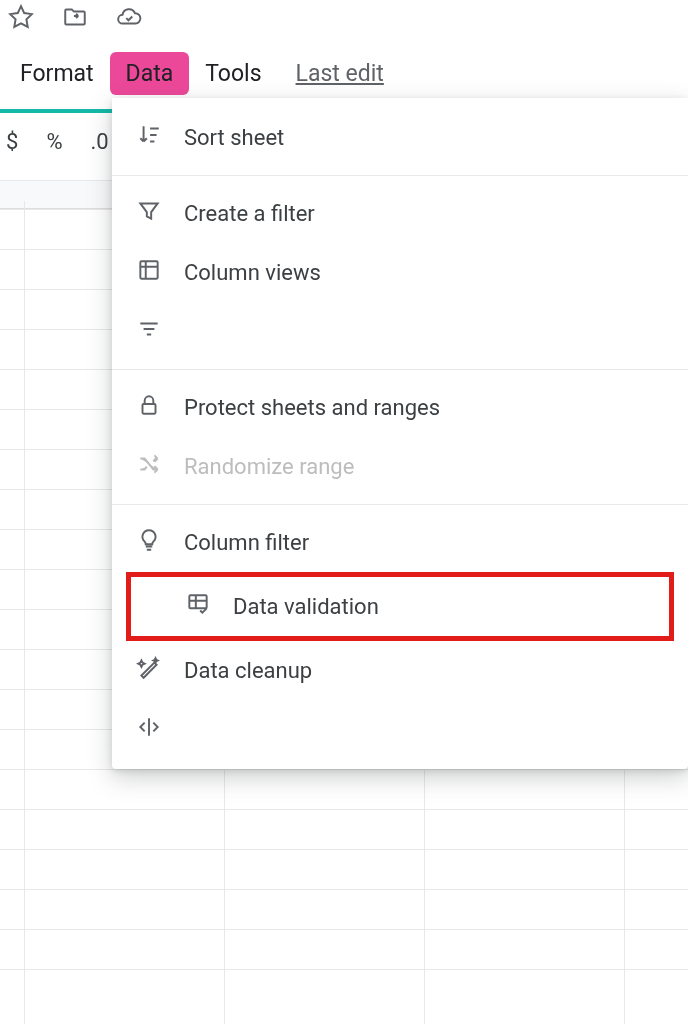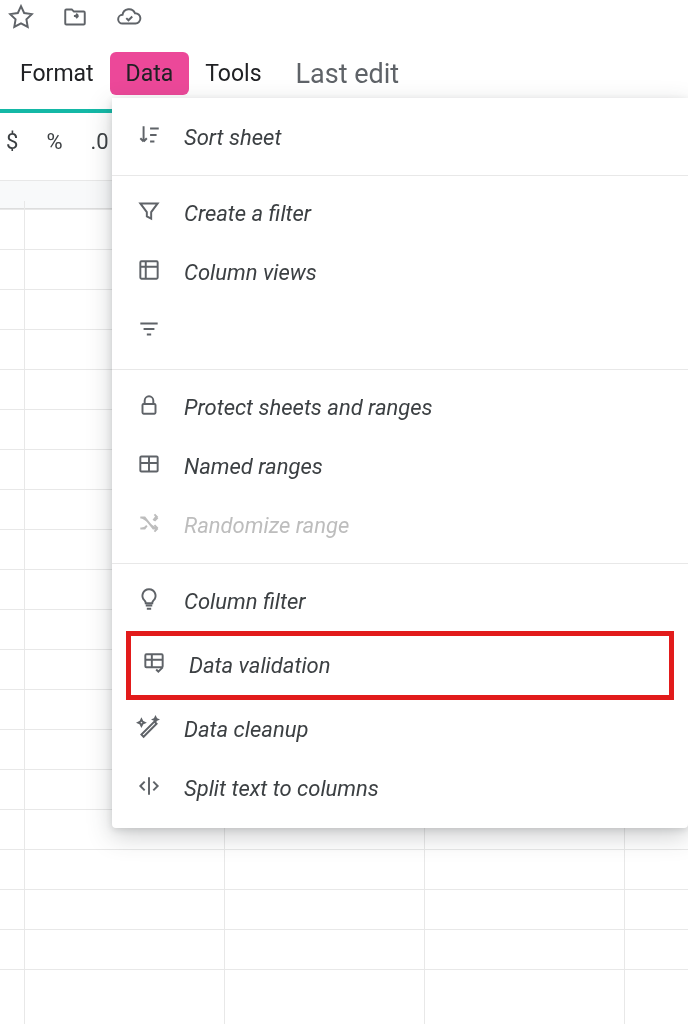--- a/index.html
+++ b/index.html
@@ -29,22 +29,23 @@
       font-size: 23px;
       padding: 8px 16px;
       border-radius: 6px;
       cursor: pointer;
       color: #202124;
     }
     .menu-btn.active {
       background: #ec4899;
     }
     .last-edit {
-      font-size: 27px;
+      font-size: 23px;
       color: #5f6368;
+      text-decoration: underline;
       margin-left: 18px;
       white-space: nowrap;
     }
     .toolbar-row {
       display: flex;
       align-items: center;
       gap: 28px;
       padding: 16px 6px 16px;
       font-size: 22px;
       color: #3c4043;
@@ -82,21 +83,20 @@
     }
     .dropdown {
       position: absolute;
       top: 98px;
       left: 112px;
       width: 576px;
       background: #fff;
       box-shadow: 0 2px 6px rgba(60,64,67,.15), 0 8px 24px rgba(60,64,67,.25);
       border-radius: 0 0 4px 4px;
       padding: 10px 0;
-      font-style: italic;
     }
     .dd-item {
       display: flex;
       align-items: center;
       gap: 22px;
       padding: 14px 24px;
       font-size: 22px;
       color: #3c4043;
       cursor: pointer;
     }
@@ -104,20 +104,21 @@
     .dd-item.disabled svg { stroke: #bdbdbd; fill: #bdbdbd; }
     .dd-item svg { width: 26px; height: 26px; flex-shrink: 0; }
     .dd-sep {
       height: 1px;
       background: #e8e8e8;
       margin: 8px 0;
     }
     .highlight-box {
       border: 5px solid #e21b1b;
       margin: 0 14px;
+      padding-left: 44px;
     }
   </style>
 </head>
 <body>
 
 <div class="top-icons">
   <span>
     <svg viewBox="0 0 24 24" fill="none" stroke="#5f6368" stroke-width="1.8">
         <path d="M12 2l2.9 6.3L22 9.3l-5 4.9 1.2 7L12 17.8 5.8 21.2 7 14.2 2 9.3l7.1-1z"></path>
       </svg>
@@ -204,27 +205,20 @@
         </svg></span>
   </div>
   <div class="dd-sep"></div>
   <div class="dd-item">
     <span><svg viewBox="0 0 24 24" fill="none" stroke="#5f6368" stroke-width="1.8">
           <rect x="6" y="11" width="12" height="9" rx="1"></rect>
           <path d="M8 11V8a4 4 0 018 0v3"></path>
         </svg></span>
     <span>Protect sheets and ranges</span>
   </div>
-  <div class="dd-item">
-    <span><svg viewBox="0 0 24 24" fill="none" stroke="#5f6368" stroke-width="1.8">
-          <rect x="4" y="5" width="16" height="14" rx="1"></rect>
-          <path d="M4 11h16M12 5v14"></path>
-        </svg></span>
-    <span>Named ranges</span>
-  </div>
   <div class="dd-item disabled">
     <span><svg viewBox="0 0 24 24" fill="none" stroke="#bdbdbd" stroke-width="1.8">
           <path d="M4 7h4l8 10h4m0 0l-3-3m3 3l-3 3M4 17h4l2-2.5M16 9.5L18 7h2m0 0l-3-3m3 3l-3 3"></path>
         </svg></span>
     <span>Randomize range</span>
   </div>
   <div class="dd-sep"></div>
   <div class="dd-item">
     <span><svg viewBox="0 0 24 24" fill="none" stroke="#5f6368" stroke-width="1.8">
           <path d="M9 18h6M10 21h4M12 3a6 6 0 00-4 10.5c.8.9 1 1.5 1 2.5h6c0-1 .2-1.6 1-2.5A6 6 0 0012 3z"></path>
@@ -244,15 +238,14 @@
   <div class="dd-item">
     <span><svg viewBox="0 0 24 24" fill="none" stroke="#5f6368" stroke-width="1.8">
           <path d="M5 19L17 7m0 0l2 2-12 12-2-2zM5 5l1 2 2 1-2 1-1 2-1-2-2-1 2-1 1-2zM18 3l.7 1.4L20 5l-1.3.6L18 7l-.7-1.4L16 5l1.3-.6L18 3z"></path>
         </svg></span>
     <span>Data cleanup</span>
   </div>
   <div class="dd-item">
     <span><svg viewBox="0 0 24 24" fill="none" stroke="#5f6368" stroke-width="1.8">
           <path d="M12 4v16M8 8l-4 4 4 4M16 8l4 4-4 4"></path>
         </svg></span>
-    <span>Split text to columns</span>
   </div>
 </div>
 
 </body></html>

